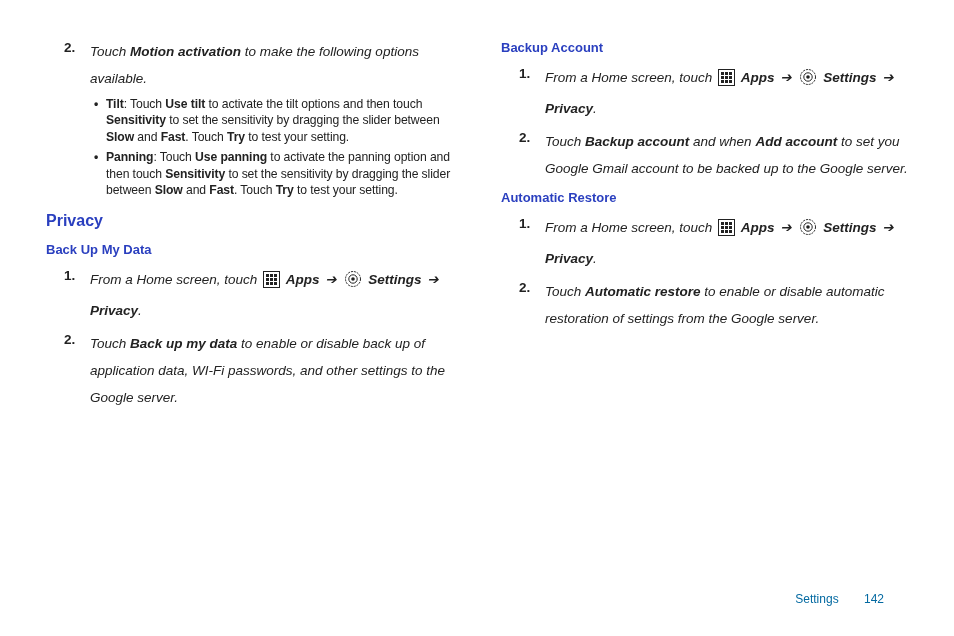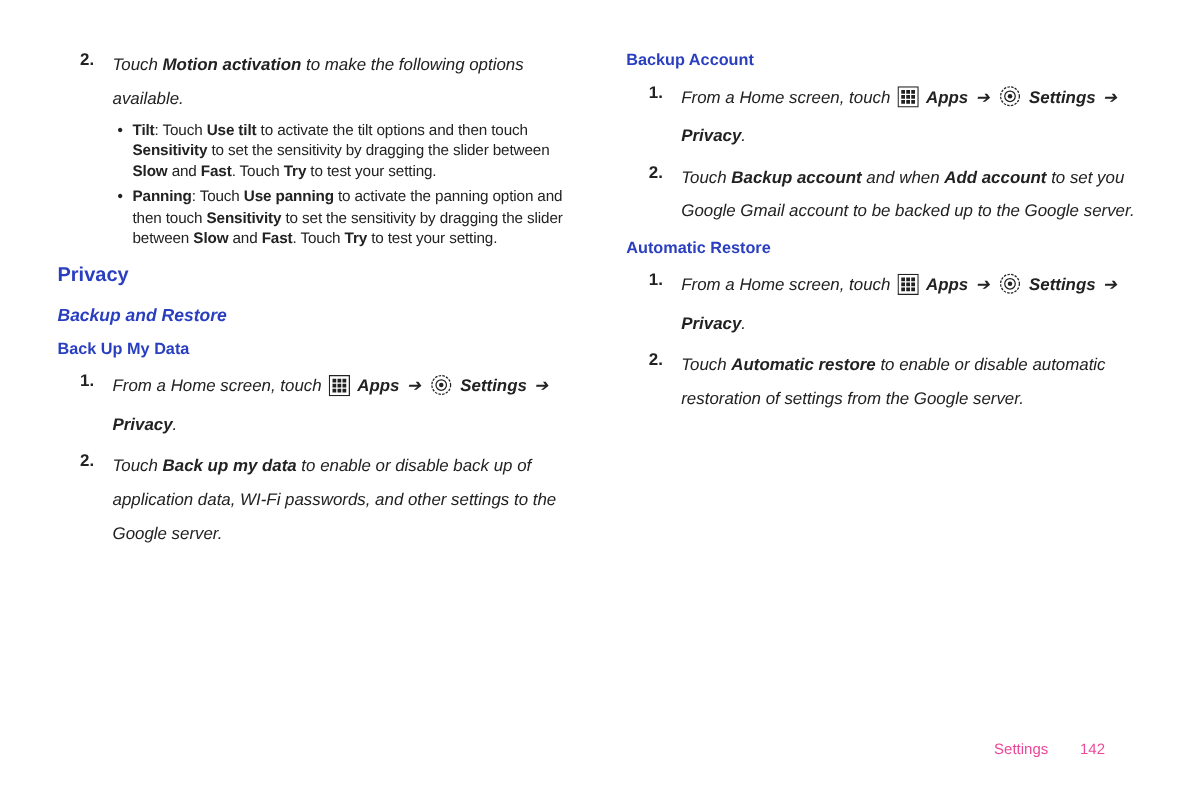--- a/index.html
+++ b/index.html
@@ -75,21 +75,21 @@
   .icon {
     display: inline-block;
     vertical-align: -4px;
     margin: 0 2px;
   }
   .footer {
     position: absolute;
     bottom: 30px;
     right: 70px;
     font-size: 12px;
-    color: #ec4899;
+    color: #0369a1;
     margin-left: 23px;
   }
   .footer .pn { margin-left: 22px; }
   .arrow { margin: 0 2px; }
 </style>
 </head>
 <body>
 
 <div class="cols">
 
@@ -111,21 +111,20 @@
 
     <div class="bullet-item">
       <div class="b">•</div>
       <div class="t">
         <span class="b">Panning</span><span>: Touch </span><span class="b">Use panning</span><span> to activate the panning option and then touch </span><span class="b">Sensitivity</span><span> to set the sensitivity by dragging the slider between </span><span class="b">Slow</span><span> and </span><span class="b">Fast</span><span>. Touch </span><span class="b">Try</span><span> to test your setting.</span>
       </div>
     </div>
 
     <div class="h1">Privacy</div>
 
-    <div class="h2">Backup and Restore</div>
     <div class="h3">Back Up My Data</div>
 
     <div class="num-item">
       <div class="n">1.</div>
       <div class="t spaced">
         <span>From a Home screen, touch </span>
         <span class="icon"><svg width="17" height="17" viewBox="0 0 17 17">
               <rect x="0.5" y="0.5" width="16" height="16" fill="#fff" stroke="#222"></rect>
               <rect x="3" y="3" width="3" height="3" fill="#222"></rect>
               <rect x="7" y="3" width="3" height="3" fill="#222"></rect>

